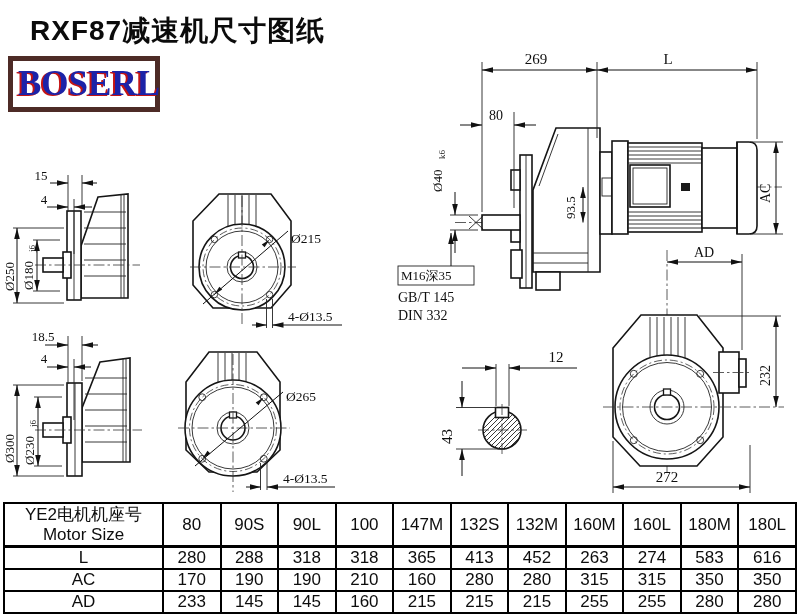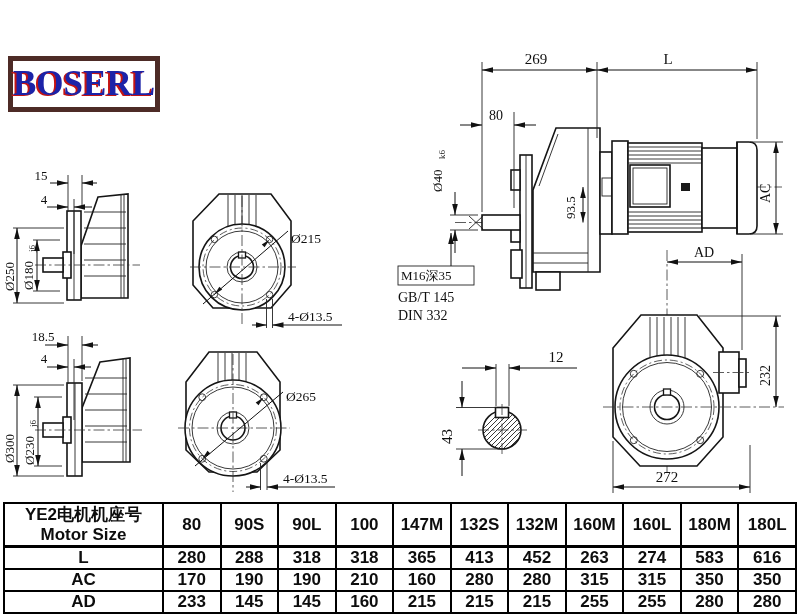--- a/index.html
+++ b/index.html
@@ -1,42 +1,43 @@
 <!DOCTYPE html>
 <html><head>
 <meta charset="utf-8">
 <style>
   html,body{margin:0;padding:0;background:#fff;}
   .sheet{position:relative;width:800px;height:614px;background:#ffffff;overflow:hidden;
          font-family:"Liberation Sans",sans-serif;}
   .title{position:absolute;left:30px;top:12px;font-size:28px;font-weight:bold;color:#0b0b0b;
          letter-spacing:1px;font-family:"Liberation Sans",sans-serif;}
   .logo{position:absolute;left:8px;top:56px;width:142px;height:46px;border:5px solid #4d2b26;
-        background:#fff;display:flex;align-items:center;justify-content:flex-end;}
+        background:#fff;display:flex;align-items:center;}
   .logo span{font-family:"Liberation Serif",serif;font-weight:bold;font-size:35px;color:#1c23a8;
         padding-left:5px;letter-spacing:0px;text-shadow:-2px 1px 0 #c41414;}
   svg text{font-family:"Liberation Serif",serif;fill:#101010;}
   .ol{stroke:#151515;stroke-width:1.6;fill:none;stroke-linejoin:miter;}
   .olf{stroke:#151515;stroke-width:1.6;fill:#ffffff;stroke-linejoin:miter;}
   .ln{stroke:#222;stroke-width:0.9;fill:none;}
   .dm{stroke:#111;stroke-width:1;fill:none;}
   .cl{stroke:#333;stroke-width:0.8;fill:none;stroke-dasharray:11 3 2.5 3;}
   .bc{stroke:#333;stroke-width:0.8;fill:none;stroke-dasharray:8 3 2 3;}
   table.dims{position:absolute;left:3px;top:502px;width:794px;border-collapse:collapse;
-        table-layout:fixed;background:#fff;font-weight:bold;}
+        table-layout:fixed;background:#fff;}
   table.dims td{border:2px solid #000;text-align:center;vertical-align:middle;padding:0;
         font-size:17px;color:#0d0d0d;font-family:"Liberation Sans",sans-serif;}
   table.dims tr.hdr td{height:41px;border-bottom:3px solid #000;}
   table.dims tr.dr td{height:20px;}
   .hcn{font-size:17px;line-height:1.15;}
 </style>
 </head>
 <body>
 
 <div class="sheet">
+  <div class="title">RXF87减速机尺寸图纸</div>
   <div class="logo">
     <span>BOSERL</span>
   </div>
 
   <svg width="800" height="502" viewBox="0 0 800 502">
     <defs>
       <marker id="ar" viewBox="0 0 11 7" refX="11" refY="3.5" markerWidth="11" markerHeight="7" markerUnits="userSpaceOnUse" orient="auto-start-reverse">
         <path d="M11,3.5 L0,0.7 L0,6.3 Z" fill="#111"></path>
       </marker>
       <clipPath id="secclip">

